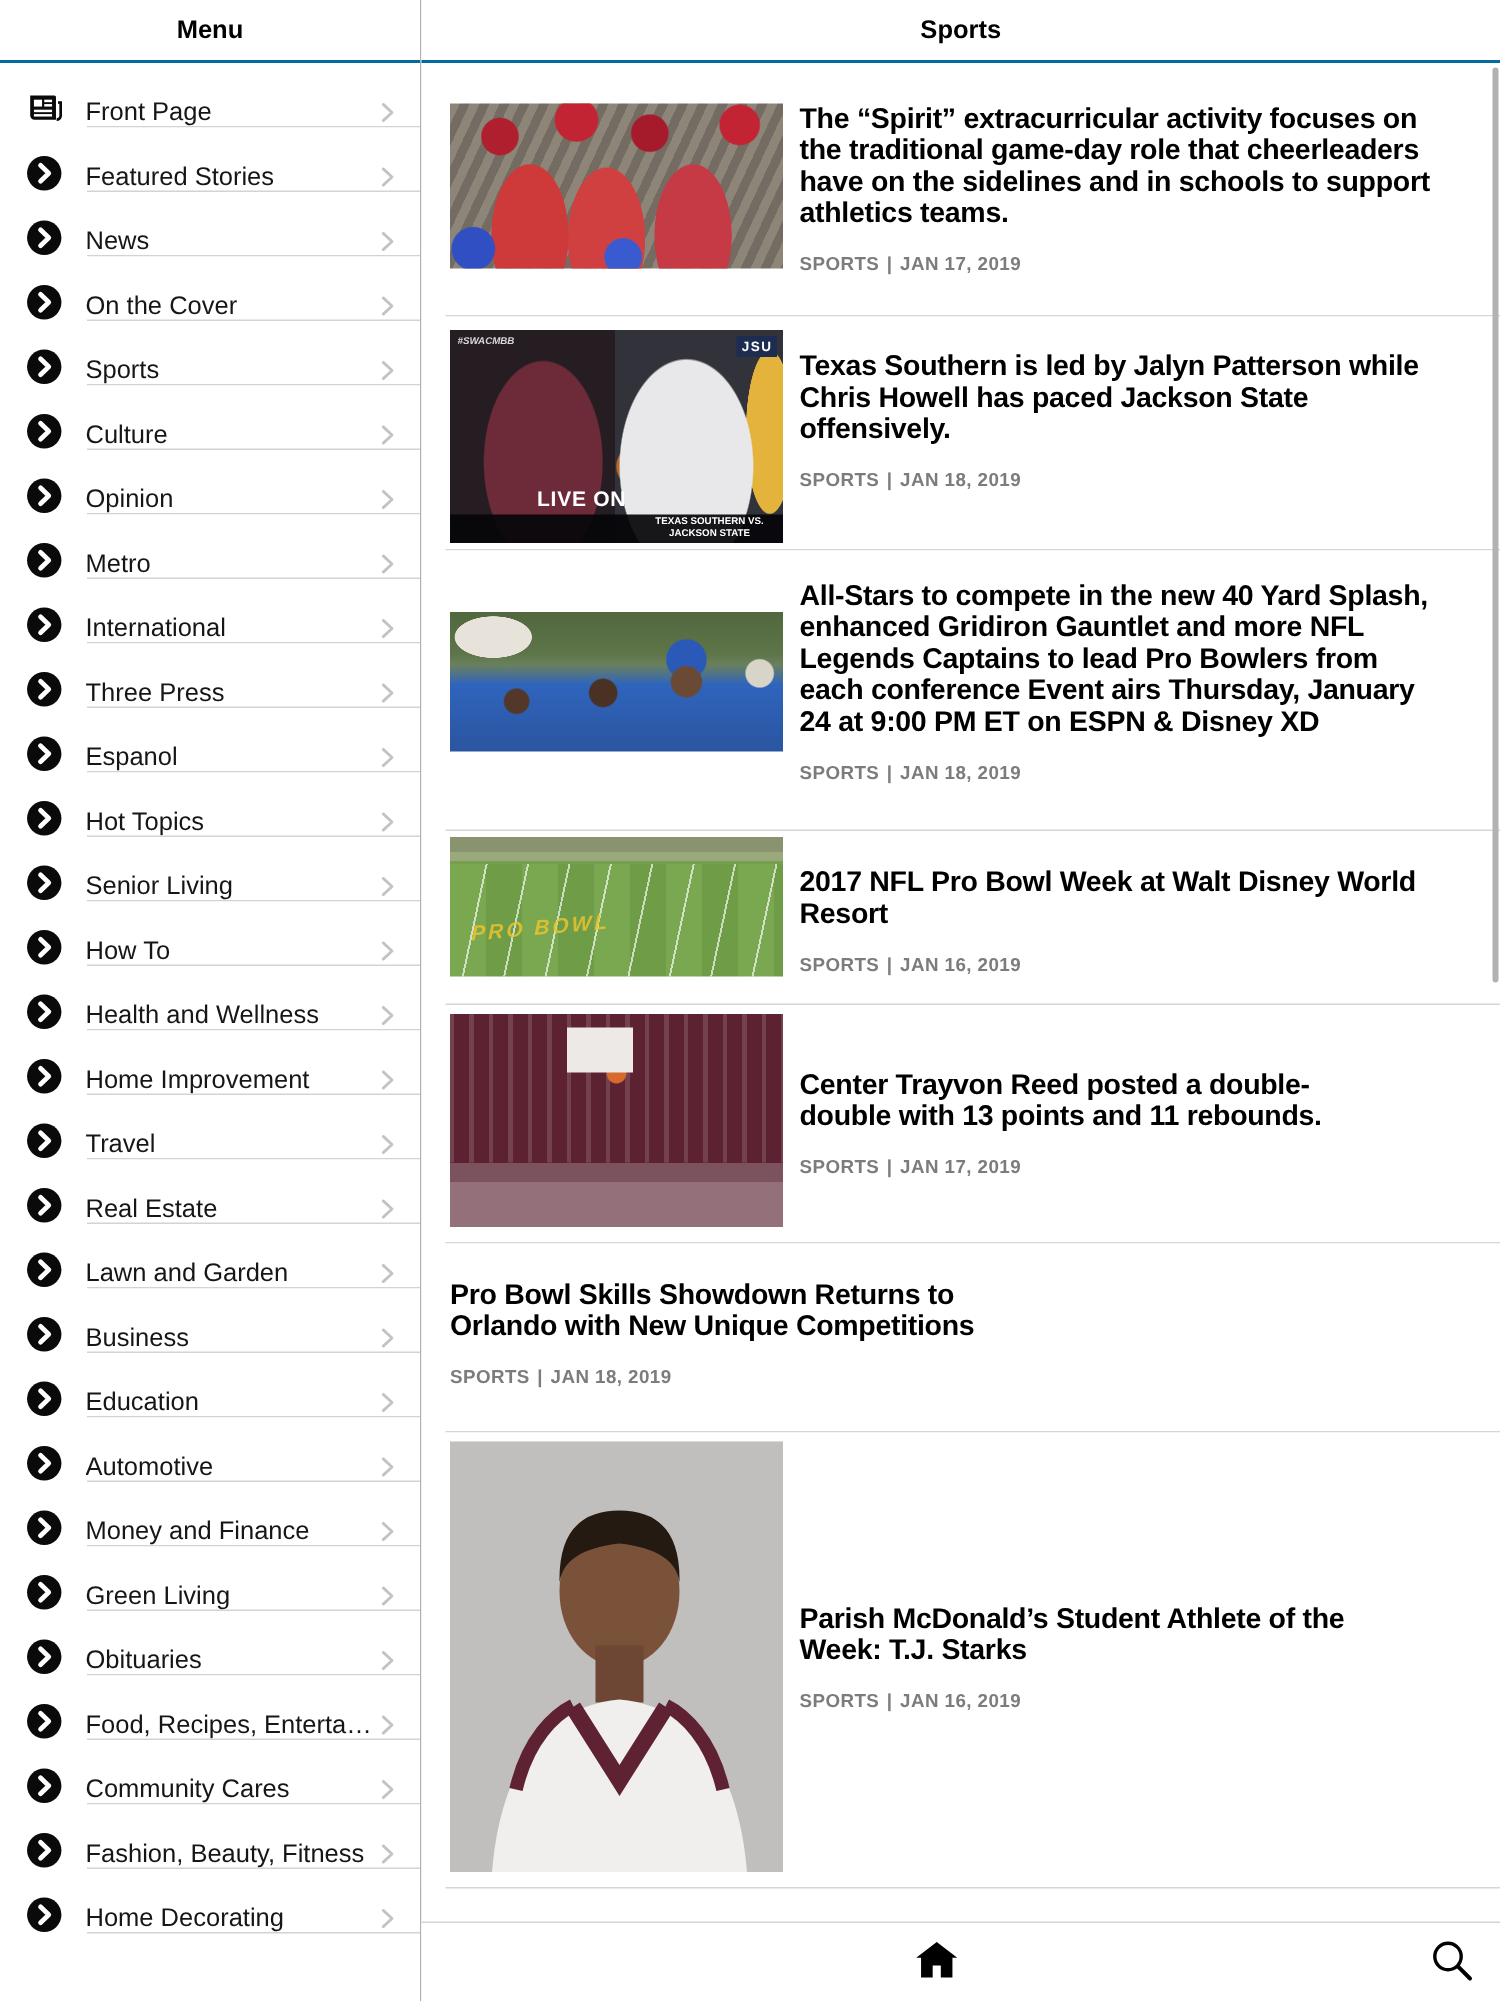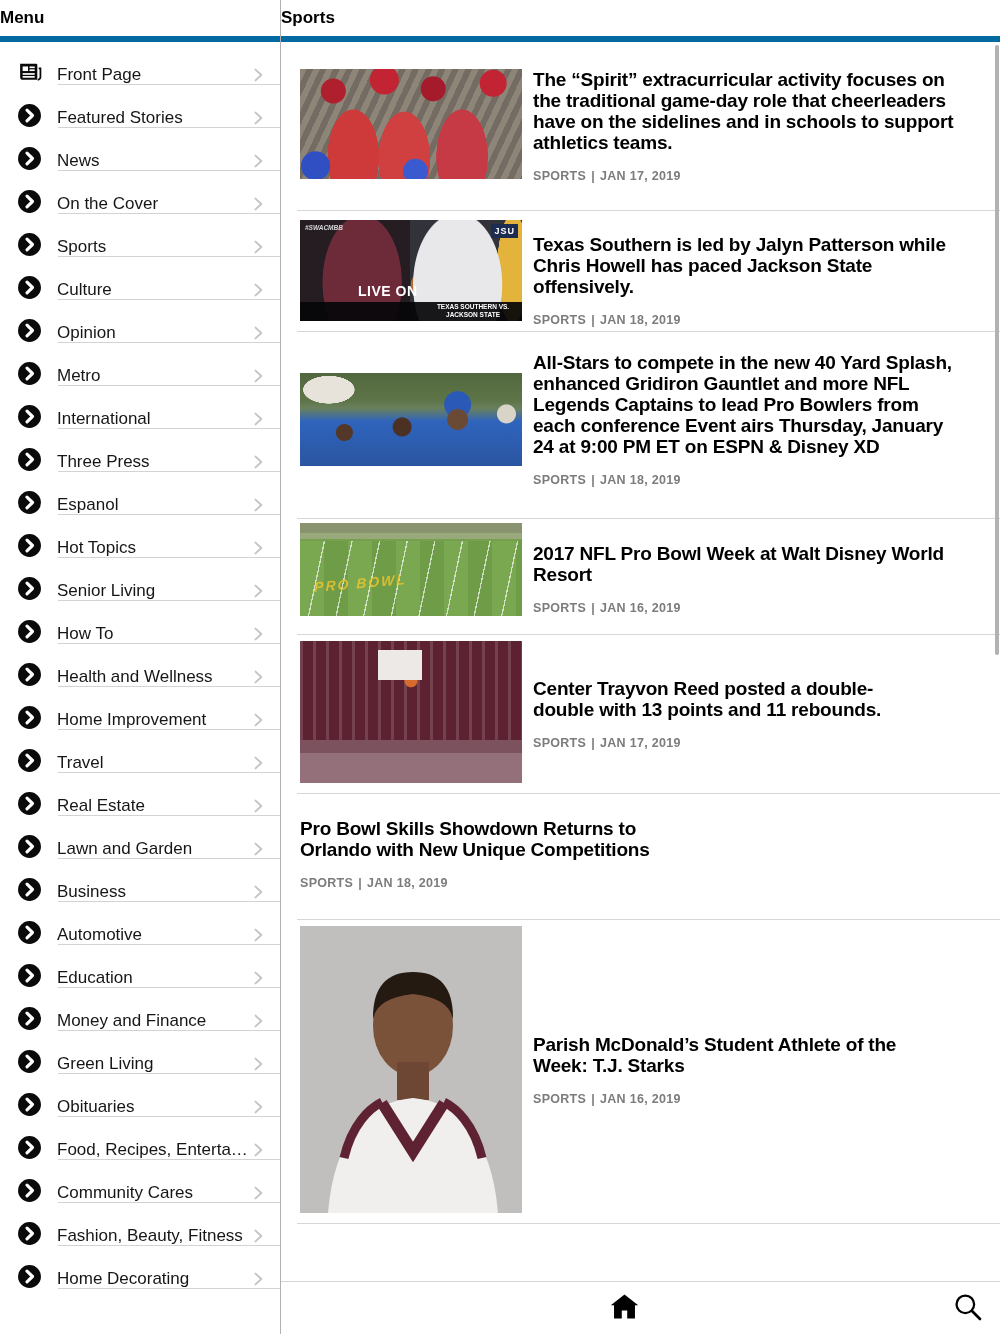--- a/index.html
+++ b/index.html
@@ -3,22 +3,22 @@
 <meta charset="utf-8">
 <style>
   *{margin:0;padding:0;box-sizing:border-box;-webkit-font-smoothing:antialiased}
   html,body{width:1000px;height:1334px;overflow:hidden;background:#fff;
     font-family:"Liberation Sans","DejaVu Sans",sans-serif;color:#0a0a0a}
   .app{position:relative;width:1000px;height:1334px}
 
   
   .sidebar{position:absolute;left:0;top:0;bottom:0;width:281px;background:#fff;
     border-right:1px solid #b0b0b0}
-  .pane-header{height:42px;display:flex;align-items:center;
-    border-bottom:6px solid #0369a1;background:#fff}
+  .pane-header{height:42px;display:flex;align-items:center;justify-content:center;
+    border-bottom:2px solid #0369a1;background:#fff}
   .pane-title{font-size:17px;font-weight:bold;color:#000}
   .menu-list{list-style:none}
   .menu-item{height:43px;display:flex;align-items:flex-end;padding:0 12px 0 16px;
     position:relative;background:#fff;cursor:pointer}
   .menu-item::after{content:'';position:absolute;left:58px;right:0;bottom:0;height:1px;background:#d3d3d3}
   .mi-icon{width:26px;height:26px;flex:0 0 26px;display:flex;align-items:center;justify-content:center;margin-right:15px}
   .mi-label{flex:1;font-size:17px;color:#161616;white-space:nowrap;overflow:hidden}
   .mi-chevron{width:20px;height:20px;display:flex;align-items:center;justify-content:center}
 
   
@@ -55,21 +55,21 @@
     radial-gradient(circle at 38% 10%, #c22433 0 14px, rgba(194,36,51,0) 15px),
     radial-gradient(circle at 60% 18%, #a51b2c 0 12px, rgba(165,27,44,0) 13px),
     radial-gradient(circle at 87% 13%, #c22433 0 13px, rgba(194,36,51,0) 14px),
     radial-gradient(circle at 7% 88%, #2f4fc2 0 14px, rgba(47,79,194,0) 15px),
     radial-gradient(circle at 52% 93%, #3a5bd0 0 12px, rgba(58,91,208,0) 13px),
     radial-gradient(ellipse 26px 48px at 24% 80%, #ce3939 0 98%, rgba(206,57,57,0) 100%),
     radial-gradient(ellipse 26px 48px at 47% 82%, #d04040 0 98%, rgba(208,64,64,0) 100%),
     radial-gradient(ellipse 26px 48px at 73% 80%, #c63a46 0 98%, rgba(198,58,70,0) 100%),
     repeating-linear-gradient(115deg, #8e8579 0 6px, #746c62 6px 12px)}
 
-  .t-matchup-graphic{height:101px;background:
+  .t-matchup-graphic{height:142px;background:
     radial-gradient(ellipse 40px 68px at 28% 62%, #6d2b3a 0 98%, rgba(0,0,0,0) 100%),
     radial-gradient(circle at 29% 27%, #8a6148 0 10px, rgba(0,0,0,0) 11px),
     radial-gradient(ellipse 45px 72px at 71% 64%, #e8e8ea 0 98%, rgba(0,0,0,0) 100%),
     radial-gradient(circle at 71% 26%, #5d4332 0 11px, rgba(0,0,0,0) 12px),
     radial-gradient(ellipse 16px 55px at 96% 48%, #e4b33c 0 98%, rgba(0,0,0,0) 100%),
     radial-gradient(circle at 56% 64%, #b56a2f 0 13px, rgba(0,0,0,0) 14px),
     linear-gradient(90deg, #261d22 0 49.6%, #32323b 49.6% 100%)}
   .t-matchup-graphic::before{content:'';position:absolute;left:0;right:0;bottom:0;height:19px;background:rgba(6,6,10,.93)}
   .cap-hashtag{top:4px;left:5px;font-size:6.5px;font-style:italic;font-weight:bold;color:#d8d8d8}
   .cap-logo{top:4px;right:4px;font-size:9px;font-weight:bold;color:#fff;background:#1d2d52;padding:2px 3px;letter-spacing:1px}
@@ -428,36 +428,36 @@
     </span>
   </li>
 
   <li class="menu-item">
     <span class="mi-icon">
             <svg width="25" height="25" viewBox="0 0 24 24">
               <circle cx="12" cy="12" r="11" fill="#0a0a0a"></circle>
               <path d="M9.6 6.9 L14.9 12 L9.6 17.1" fill="none" stroke="#fff" stroke-width="3" stroke-linecap="round" stroke-linejoin="round"></path>
             </svg>
           </span>
+    <span class="mi-label">Education</span>
+    <span class="mi-chevron">
+      <svg width="20" height="20" viewBox="0 0 24 24">
+        <path d="M9 5.5 L16 12 L9 18.5" fill="none" stroke="#c2c2c7" stroke-width="2.2" stroke-linecap="round" stroke-linejoin="round"></path>
+      </svg>
+    </span>
+  </li>
+
+  <li class="menu-item">
+    <span class="mi-icon">
+            <svg width="25" height="25" viewBox="0 0 24 24">
+              <circle cx="12" cy="12" r="11" fill="#0a0a0a"></circle>
+              <path d="M9.6 6.9 L14.9 12 L9.6 17.1" fill="none" stroke="#fff" stroke-width="3" stroke-linecap="round" stroke-linejoin="round"></path>
+            </svg>
+          </span>
     <span class="mi-label">Automotive</span>
-    <span class="mi-chevron">
-      <svg width="20" height="20" viewBox="0 0 24 24">
-        <path d="M9 5.5 L16 12 L9 18.5" fill="none" stroke="#c2c2c7" stroke-width="2.2" stroke-linecap="round" stroke-linejoin="round"></path>
-      </svg>
-    </span>
-  </li>
-
-  <li class="menu-item">
-    <span class="mi-icon">
-            <svg width="25" height="25" viewBox="0 0 24 24">
-              <circle cx="12" cy="12" r="11" fill="#0a0a0a"></circle>
-              <path d="M9.6 6.9 L14.9 12 L9.6 17.1" fill="none" stroke="#fff" stroke-width="3" stroke-linecap="round" stroke-linejoin="round"></path>
-            </svg>
-          </span>
-    <span class="mi-label">Education</span>
     <span class="mi-chevron">
       <svg width="20" height="20" viewBox="0 0 24 24">
         <path d="M9 5.5 L16 12 L9 18.5" fill="none" stroke="#c2c2c7" stroke-width="2.2" stroke-linecap="round" stroke-linejoin="round"></path>
       </svg>
     </span>
   </li>
 
 
   <li class="menu-item">
     <span class="mi-icon">

